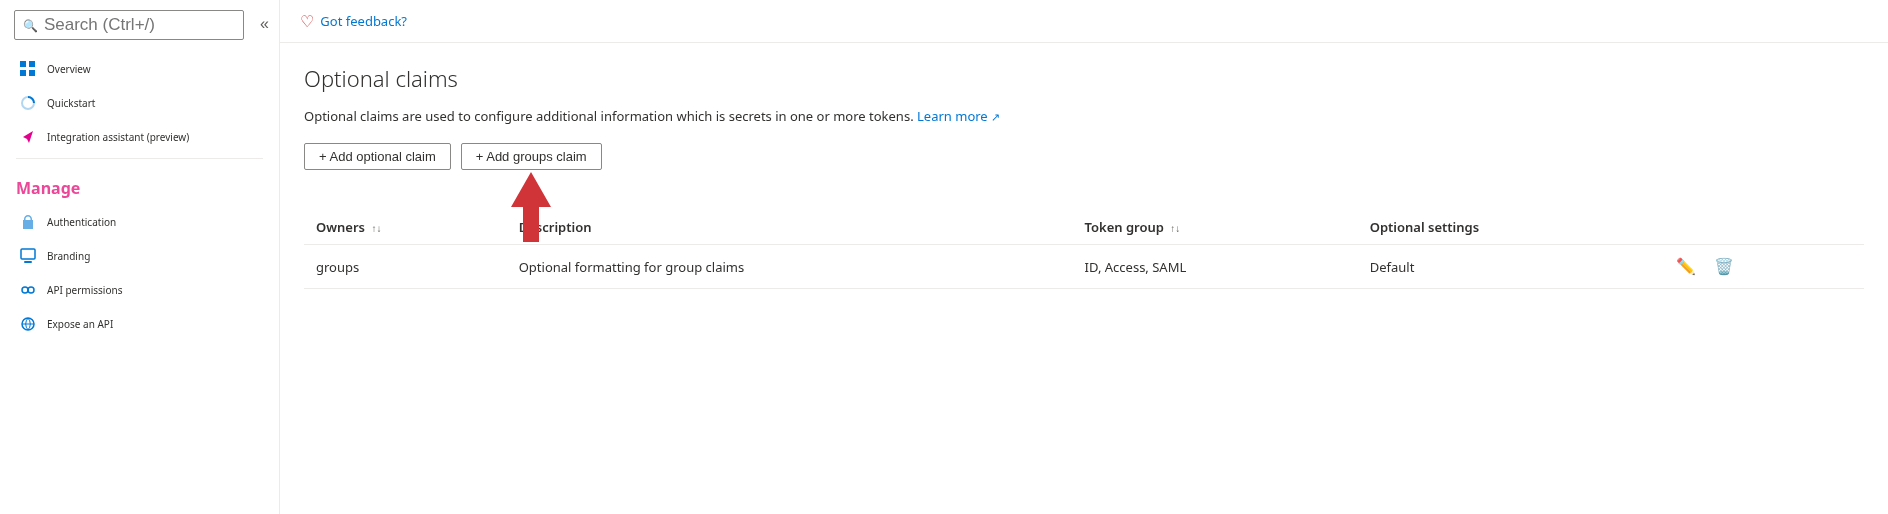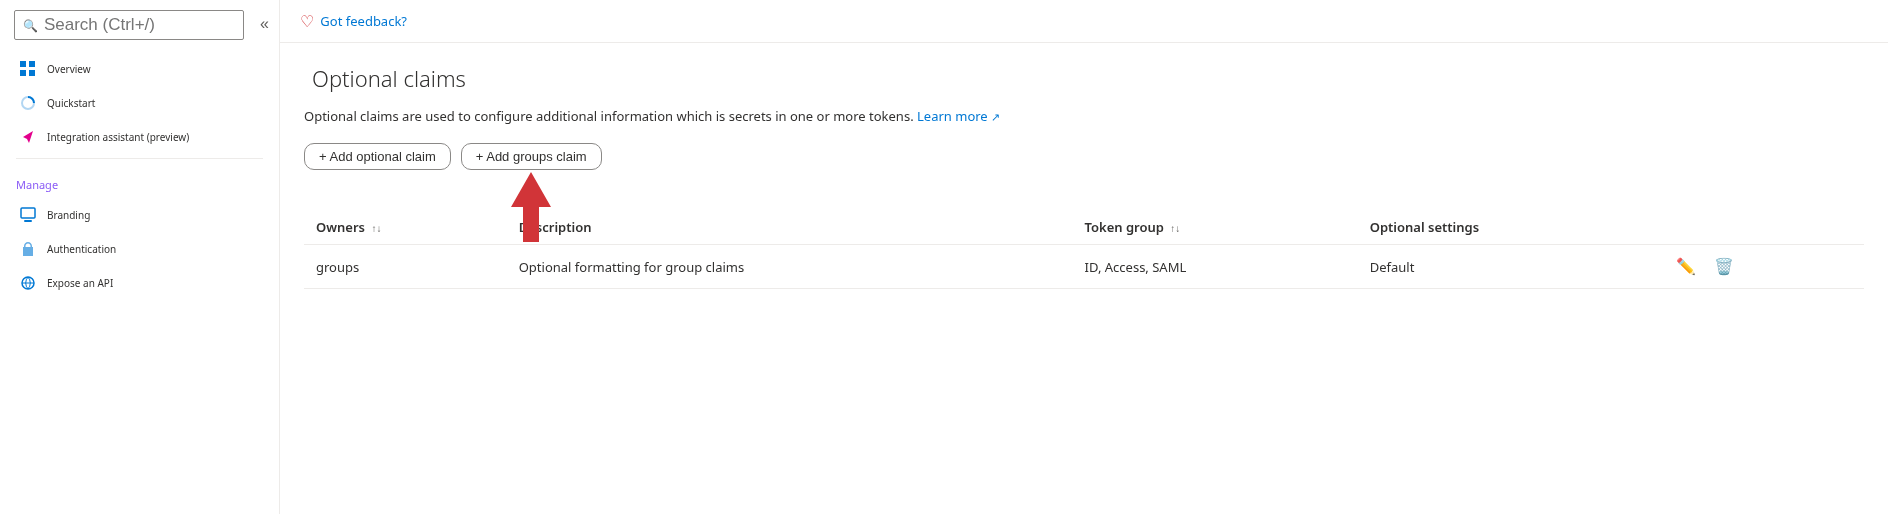--- a/index.html
+++ b/index.html
@@ -38,51 +38,51 @@
     }
     .sidebar-nav { padding: 4px 0; }
     .sidebar-item {
       display: flex; align-items: center; gap: 10px; padding: 8px 16px;
       cursor: pointer; color: #323130; text-decoration: none;
       font-size: 10px; border-left: 3px solid transparent;
     }
     .sidebar-item.active { background: #edebe9; border-left: 3px solid #0078d4; font-weight: 600; }
     .sidebar-item-icon { width: 18px; height: 18px; display: flex; align-items: center; justify-content: center; flex-shrink: 0; }
     .section-label {
-      font-size: 11px; font-weight: 400; color: #8b5cf6;
+      font-size: 16px; font-weight: 700; color: #ec4899;
       padding: 14px 16px 6px 16px;
     }
     .section-divider { border: none; border-top: 1px solid #edebe9; margin: 4px 16px; }
 
     
     .main {
       flex: 1;
       padding: 0;
       overflow-y: auto;
       display: flex;
       flex-direction: column;
     }
     .top-bar {
       padding: 10px 20px;
       display: flex; align-items: center; gap: 6px;
       border-bottom: 1px solid #edebe9;
       color: #0078d4; font-size: 13px; cursor: pointer;
     }
 
     .content-area { padding: 20px 24px; flex: 1; position: relative; }
-    .page-title { font-size: 22px; font-weight: 300; color: #323130; margin-bottom: 14px; margin-left: 8px; }
+    .page-title { font-size: 22px; font-weight: 300; color: #323130; margin-bottom: 14px; }
     .description { font-size: 13px; color: #323130; margin-bottom: 18px; }
     .description a { color: #0078d4; text-decoration: none; }
 
     .actions-row { display: flex; gap: 10px; margin-bottom: 40px; }
     .action-btn {
       display: flex; align-items: center; gap: 6px;
       border: 1px solid #8a8886; background: #fff;
       padding: 5px 14px; font-size: 13px; cursor: pointer;
-      color: #323130; border-radius: 10px;
+      color: #323130; border-radius: 2px;
     }
 
     
     .arrow-annotation {
       position: absolute;
       left: 548px;
       top: 108px;
       width: 60px;
       height: 70px;
     }
@@ -157,35 +157,45 @@
             <path d="M13 2L3 8l4 2 2 4 4-12z"></path>
           </svg>
       </span>
       <span>Integration assistant (preview)</span>
     </a>
 
     <hr class="section-divider">
     <div class="section-label">Manage</div>
 
     <a class="sidebar-item">
+      <span class="sidebar-item-icon icon-auth">
+        <svg width="16" height="16" viewBox="0 0 16 16" fill="currentColor">
+            <path d="M8 1C5.8 1 4 2.8 4 5v1H3v9h10V6h-1V5c0-2.2-1.8-4-4-4zm0 1.5c1.4 0 2.5 1.1 2.5 2.5v1h-5V5c0-1.4 1.1-2.5 2.5-2.5z" opacity="0.6"></path>
+          </svg>
+      </span>
+      <span>Authentication</span>
+    </a>
+    <a class="sidebar-item">
       <span class="sidebar-item-icon icon-branding">
         <svg width="16" height="16" viewBox="0 0 16 16" fill="currentColor">
             <rect x="1" y="1" width="14" height="10" rx="1" fill="none" stroke="currentColor" stroke-width="1.5"></rect>
             <rect x="4" y="13" width="8" height="2" rx="1"></rect>
           </svg>
       </span>
       <span>Branding</span>
     </a>
     <a class="sidebar-item">
-      <span class="sidebar-item-icon icon-auth">
-        <svg width="16" height="16" viewBox="0 0 16 16" fill="currentColor">
-            <path d="M8 1C5.8 1 4 2.8 4 5v1H3v9h10V6h-1V5c0-2.2-1.8-4-4-4zm0 1.5c1.4 0 2.5 1.1 2.5 2.5v1h-5V5c0-1.4 1.1-2.5 2.5-2.5z" opacity="0.6"></path>
-          </svg>
-      </span>
-      <span>Authentication</span>
+      <span class="sidebar-item-icon icon-api-perm">
+        <svg width="16" height="16" viewBox="0 0 16 16" fill="currentColor">
+            <circle cx="5" cy="8" r="3" fill="none" stroke="#0078d4" stroke-width="1.5"></circle>
+            <circle cx="11" cy="8" r="3" fill="none" stroke="#0078d4" stroke-width="1.5"></circle>
+            <path d="M7.5 6.5 C8 5.5 8 10.5 8.5 9.5" stroke="#0078d4" stroke-width="1" fill="none"></path>
+          </svg>
+      </span>
+      <span>API permissions</span>
     </a>
     <a class="sidebar-item">
       <span class="sidebar-item-icon icon-expose">
         <svg width="16" height="16" viewBox="0 0 16 16" fill="currentColor">
             <circle cx="8" cy="8" r="6" fill="none" stroke="#0078d4" stroke-width="1.5"></circle>
             <path d="M2 8h12M8 2a9 9 0 010 12M8 2a9 9 0 000 12" fill="none" stroke="#0078d4" stroke-width="1"></path>
           </svg>
       </span>
       <span>Expose an API</span>
     </a>

